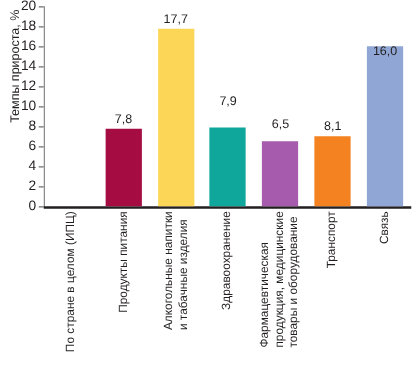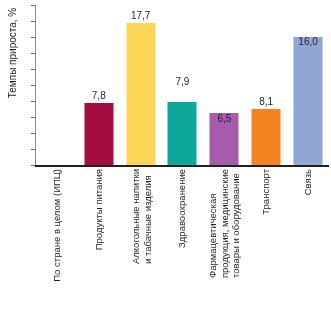--- a/index.html
+++ b/index.html
@@ -154,20 +154,33 @@
     white-space: nowrap;
   }
 </style>
 </head>
 <body>
 
 <div id="chart-figure">
 
   <div id="y-axis-title">Темпы прироста, %</div>
 
+  <div id="y-tick-labels">
+      <div class="y-tick-row" style="top: 0px;">20</div>
+      <div class="y-tick-row" style="top: 16px;">18</div>
+      <div class="y-tick-row" style="top: 32px;">16</div>
+      <div class="y-tick-row" style="top: 48px;">14</div>
+      <div class="y-tick-row" style="top: 64px;">12</div>
+      <div class="y-tick-row" style="top: 80px;">10</div>
+      <div class="y-tick-row" style="top: 96px;">8</div>
+      <div class="y-tick-row" style="top: 112px;">6</div>
+      <div class="y-tick-row" style="top: 128px;">4</div>
+      <div class="y-tick-row" style="top: 144px;">2</div>
+      <div class="y-tick-row" style="top: 160px;">0</div>
+    </div>
   <div id="y-tick-marks">
       <div class="y-tick-mark" style="top: 0px;"></div>
       <div class="y-tick-mark" style="top: 16px;"></div>
       <div class="y-tick-mark" style="top: 32px;"></div>
       <div class="y-tick-mark" style="top: 48px;"></div>
       <div class="y-tick-mark" style="top: 64px;"></div>
       <div class="y-tick-mark" style="top: 80px;"></div>
       <div class="y-tick-mark" style="top: 96px;"></div>
       <div class="y-tick-mark" style="top: 112px;"></div>
       <div class="y-tick-mark" style="top: 128px;"></div>
@@ -186,21 +199,21 @@
       <div class="bar-slot" style="left: 83.7143px; width: 41.8571px;">
         <div class="bar-rect" style="height: 141.6px; background: rgb(252, 215, 87);"></div>
         <div class="bar-value" style="bottom: 143.6px;">17,7</div>
       </div>
       <div class="bar-slot" style="left: 125.571px; width: 41.8571px;">
         <div class="bar-rect" style="height: 63.2px; background: rgb(15, 167, 155);"></div>
         <div class="bar-value" style="bottom: 78px;">7,9</div>
       </div>
       <div class="bar-slot" style="left: 167.429px; width: 41.8571px;">
         <div class="bar-rect" style="height: 52px; background: rgb(167, 91, 173);"></div>
-        <div class="bar-value" style="bottom: 41px;">6,5</div>
+        <div class="bar-value" style="bottom: 60px;">6,5</div>
       </div>
       <div class="bar-slot" style="left: 209.286px; width: 41.8571px;">
         <div class="bar-rect" style="height: 56px; background: rgb(245, 130, 32);"></div>
         <div class="bar-value" style="bottom: 58px;">8,1</div>
       </div>
       <div class="bar-slot" style="left: 251.143px; width: 41.8571px;">
         <div class="bar-rect" style="height: 128px; background: rgb(144, 166, 212);"></div>
         <div class="bar-value" style="bottom: 118px;">16,0</div>
       </div>
     </div>

